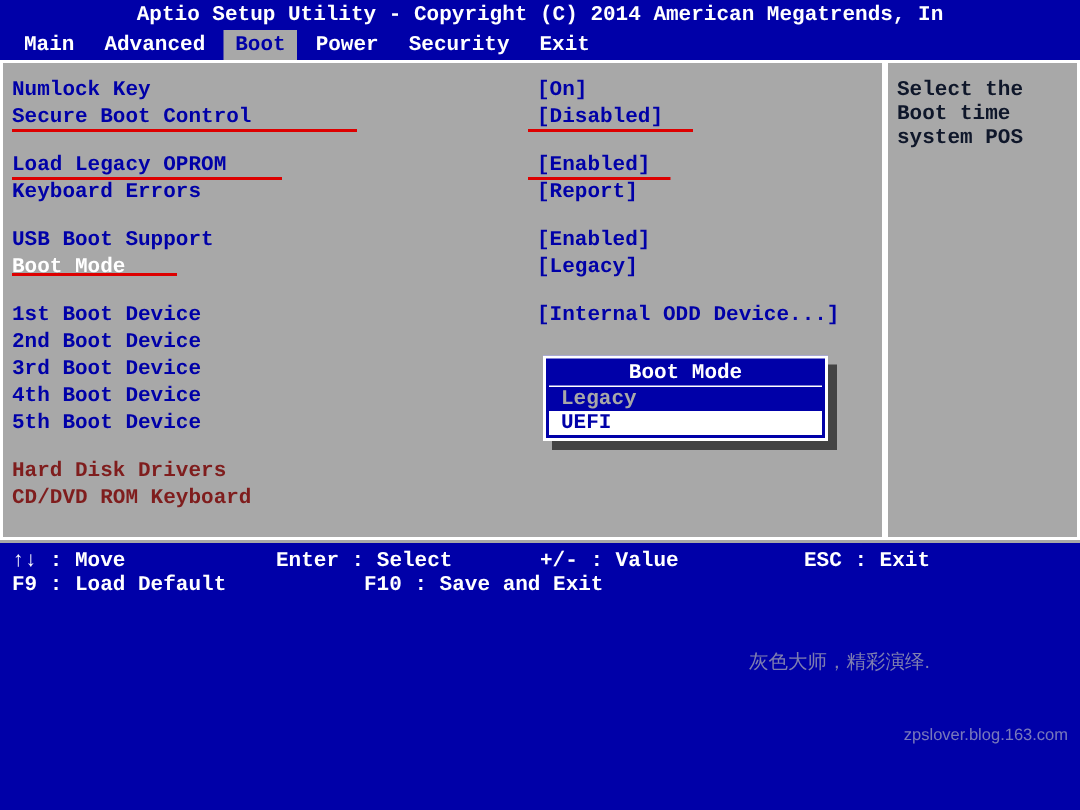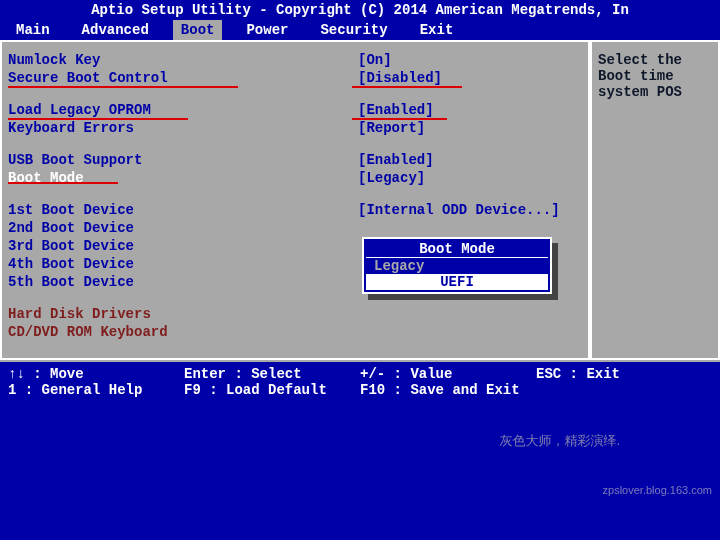--- a/index.html
+++ b/index.html
@@ -17,21 +17,21 @@
     .title-bar {
       text-align: center;
       color: #fff;
       padding: 2px 0;
       background: #0000a8;
     }
     .menu-bar {
       display: flex;
       background: #0000a8;
       padding: 0 8px;
-      gap: 16px;
+      gap: 4px;
     }
     .menu-item {
       padding: 2px 8px;
       color: #fff;
       cursor: pointer;
     }
     .menu-item.active {
       background: #a8a8a8;
       color: #0000a8;
     }
@@ -89,21 +89,20 @@
       border-bottom: 1px solid #fff;
     }
     .popup-option {
       padding: 0 8px;
       color: #a8a8a8;
       cursor: pointer;
     }
     .popup-option.selected {
       background: #fff;
       color: #0000a8;
-      text-align: center;
     }
     .footer {
       background: #0000a8;
       color: #fff;
       padding: 4px 8px;
       border-top: 2px solid #a8a8a8;
     }
     .footer-row {
       display: flex;
       justify-content: space-between;
@@ -219,21 +218,20 @@
 </div>
 
 <div class="footer">
   <div class="footer-row">
     <span class="footer-item">↑↓ : Move</span>
     <span class="footer-item">Enter : Select</span>
     <span class="footer-item">+/- : Value</span>
     <span class="footer-item">ESC : Exit</span>
   </div>
   <div class="footer-row">
-    <span class="footer-item">1 : General Help</span>
     <span class="footer-item">F9 : Load Default</span>
     <span class="footer-item">F10 : Save and Exit</span>
     <span class="footer-item"></span>
   </div>
 </div>
 
 <div class="watermark">灰色大师，精彩演绎.</div>
 <div class="watermark2">zpslover.blog.163.com</div>
 
 </body></html>

